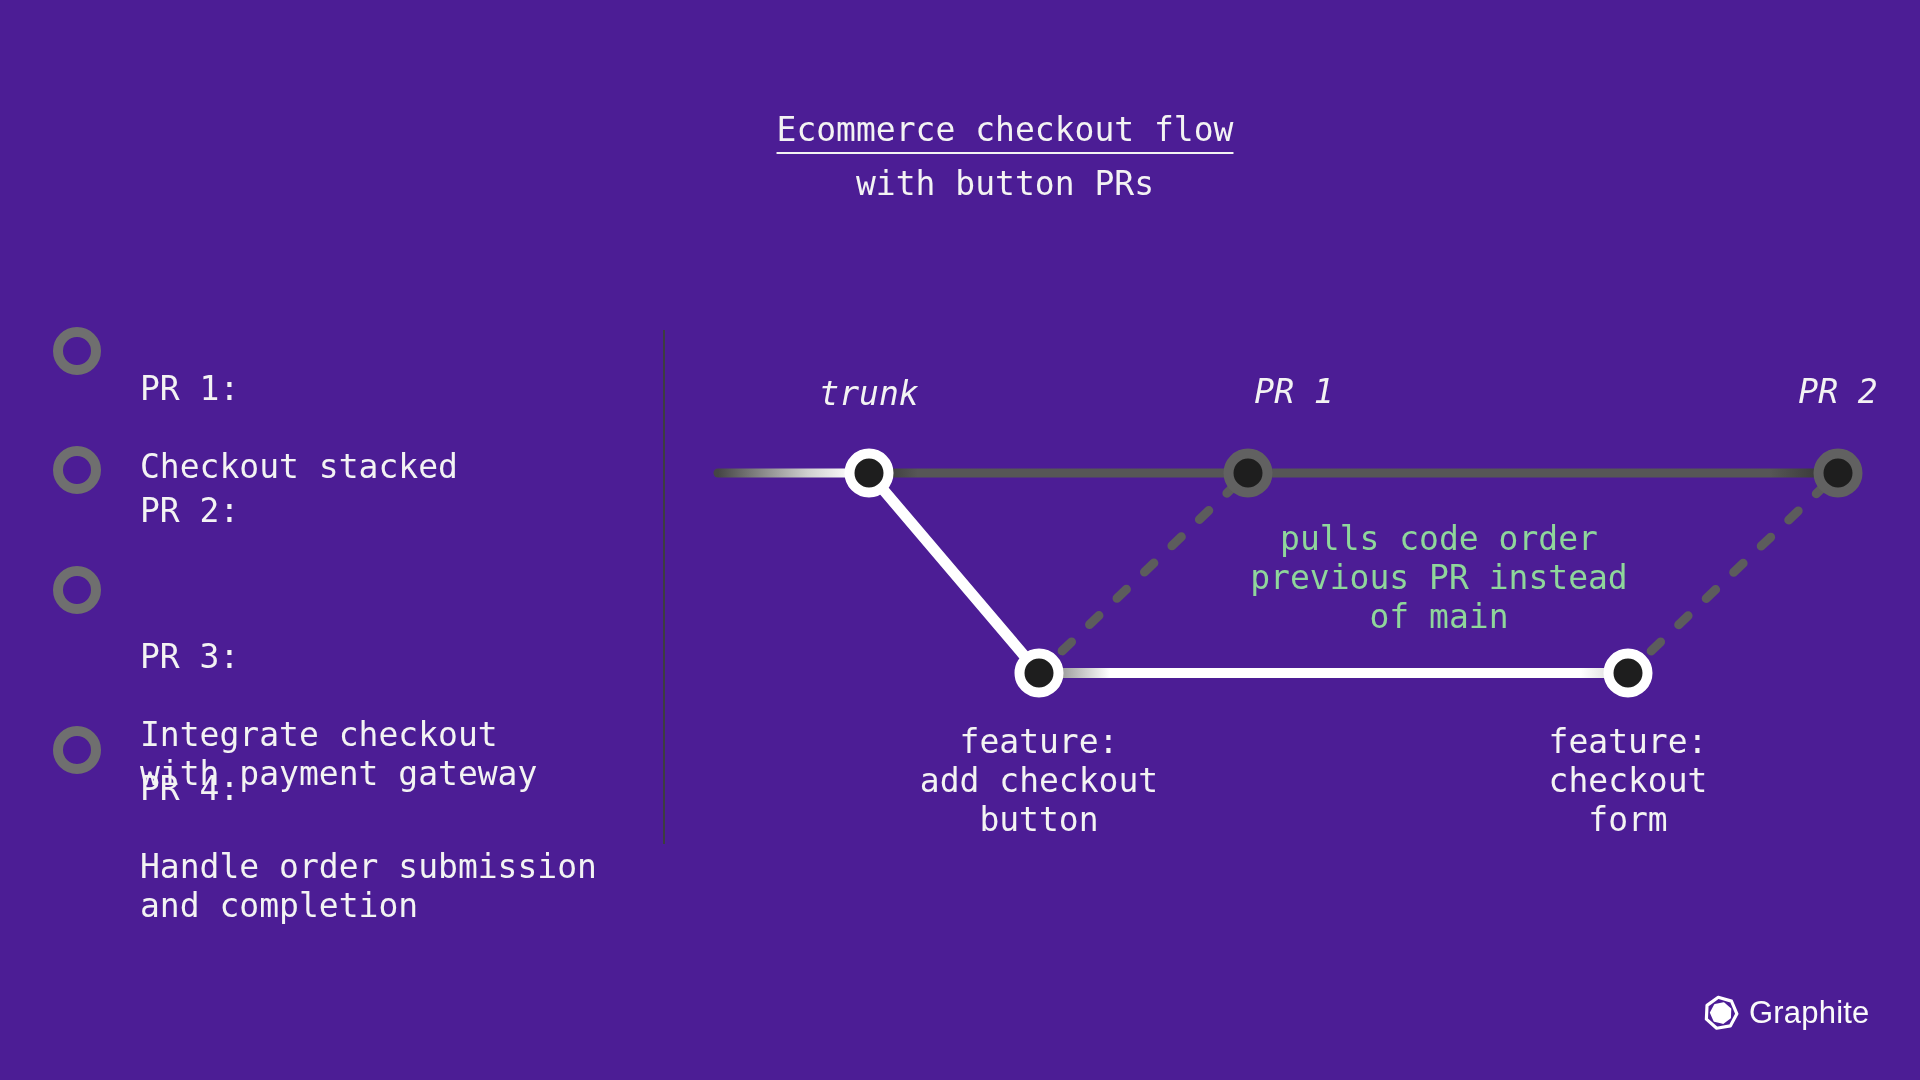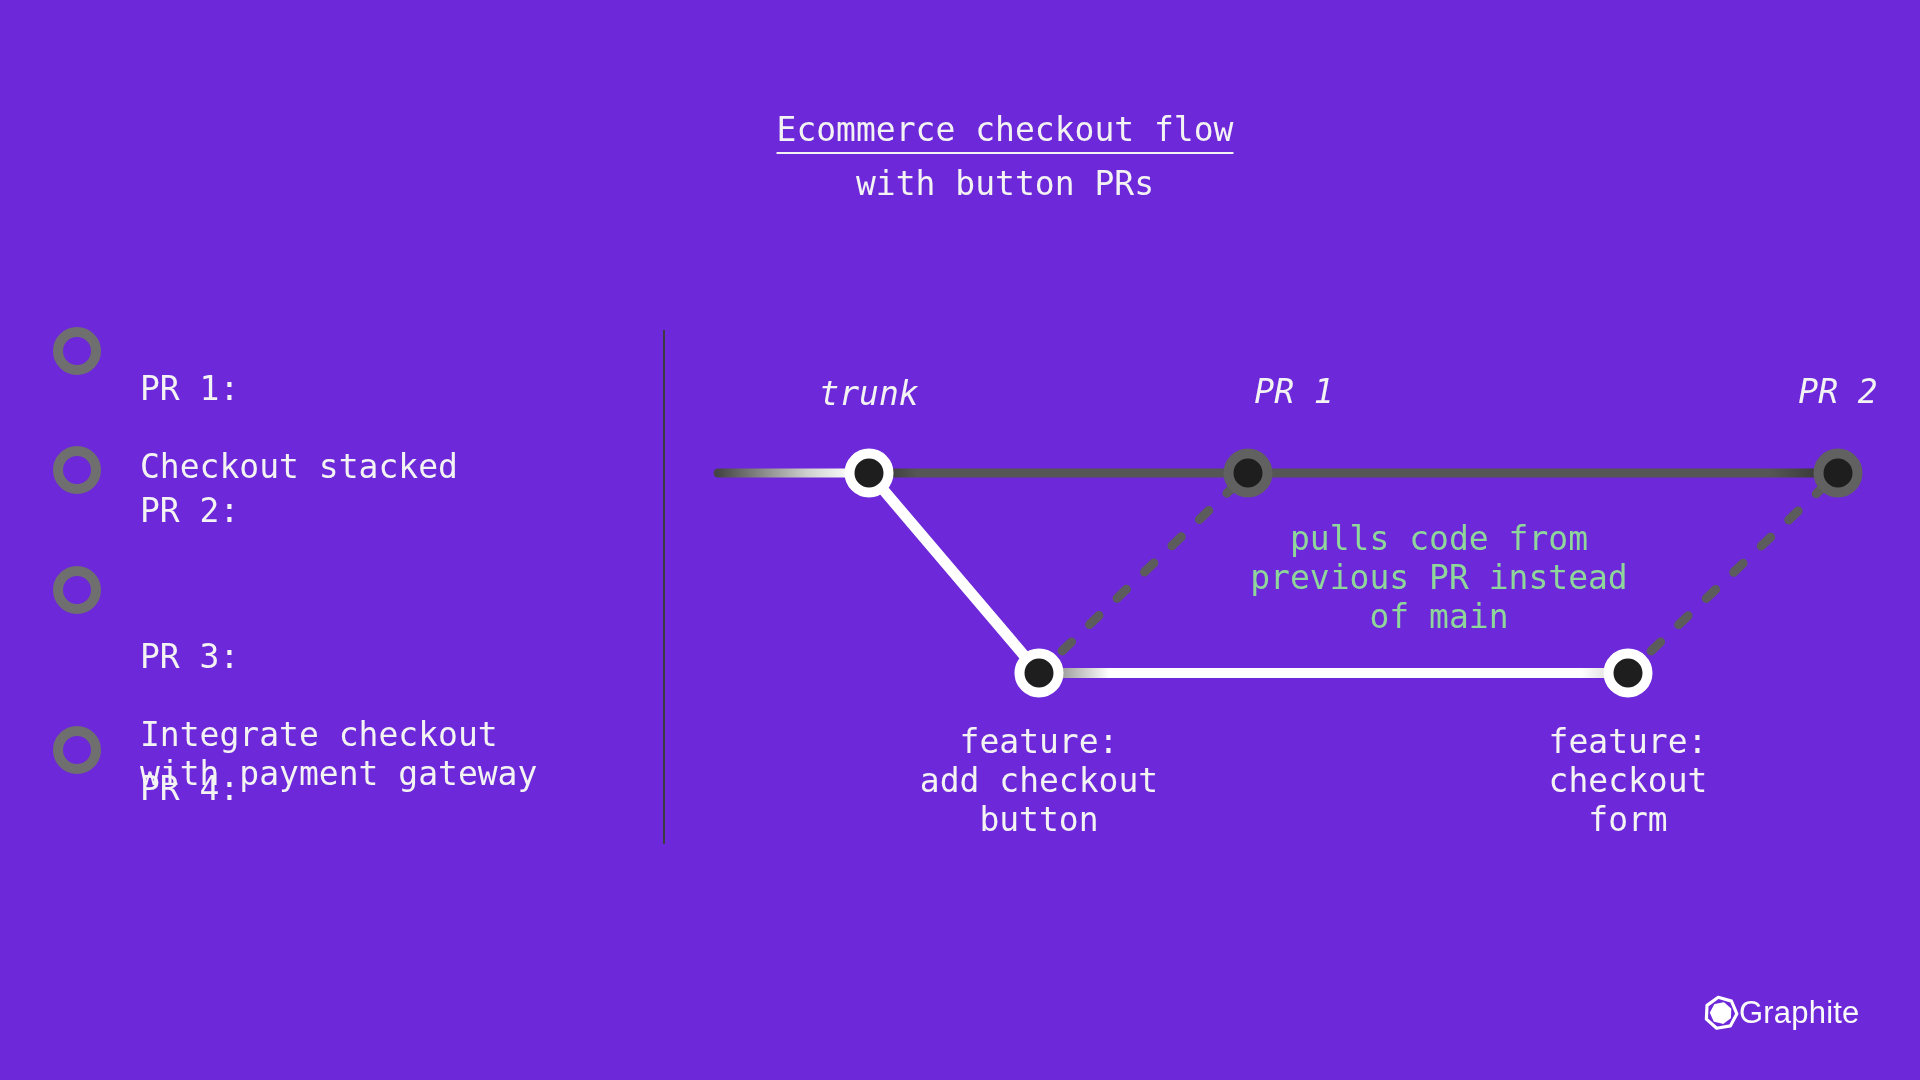--- a/index.html
+++ b/index.html
@@ -1,20 +1,20 @@
 <!DOCTYPE html>
 <html><head>
 <meta charset="utf-8">
 <style>
   html, body { margin: 0; padding: 0; background: #141414; }
   .canvas {
     position: relative;
     width: 1920px;
     height: 1080px;
-    background: #6d28d9;
+    background: #4c1d95;
     overflow: hidden;
     font-family: "DejaVu Sans Mono", "Liberation Mono", monospace;
     color: #f3f3f3;
   }
   .abs { position: absolute; }
   .mono {
     font-family: "DejaVu Sans Mono", "Liberation Mono", monospace;
     font-size: 33px;
     line-height: 39px;
     color: #f3f3f3;
@@ -51,21 +51,21 @@
     background: #3d3d40;
   }
 
   
   .branch-label { white-space: nowrap; font-style: italic; }
   .annotation { color: #8fd69b; }
 
   
   .brand {
     left: 1703px; top: 995px;
-    display: flex; align-items: flex-start; 
+    display: flex; align-items: flex-start; gap: 10px;
   }
   .brand-name {
     font-family: "Liberation Sans", sans-serif;
     font-size: 31px;
     font-weight: 500;
     letter-spacing: 0.2px;
     color: #fafafa;
   }
   svg { display: block; }
 </style>
@@ -92,20 +92,22 @@
     <div class="abs pr-ring" style="top:566px"></div>
     <div class="abs mono pr-text" style="top:598px">
       <div>PR 3:</div>
       <div style="white-space:pre-line">Integrate checkout
 with payment gateway</div>
     </div>
 
     <div class="abs pr-ring" style="top:726px"></div>
     <div class="abs mono pr-text" style="top:730px">
       <div>PR 4:</div>
+      <div style="white-space:pre-line">Handle order submission
+and completion</div>
     </div>
   </div>
 
   <div class="abs divider"></div>
 
   <svg class="abs" style="left:0;top:0" width="1920" height="1080" viewBox="0 0 1920 1080">
     <defs>
       <linearGradient id="fadeLeft" gradientUnits="userSpaceOnUse" x1="718" y1="0" x2="868" y2="0">
         <stop offset="0" stop-color="#454545"></stop>
         <stop offset="0.6" stop-color="#cfcfcf"></stop>
@@ -136,21 +138,21 @@
     <circle cx="1248" cy="473" r="19.5" fill="#1e1e1e" stroke="#616161" stroke-width="10"></circle>
     <circle cx="1838" cy="473" r="19.5" fill="#1e1e1e" stroke="#616161" stroke-width="10"></circle>
     <circle cx="1039" cy="673" r="19.5" fill="#1e1e1e" stroke="#ffffff" stroke-width="10"></circle>
     <circle cx="1628" cy="673" r="19.5" fill="#1e1e1e" stroke="#ffffff" stroke-width="10"></circle>
   </svg>
 
   <div class="abs mono branch-label center-anchor" style="left:869px;top:374px">trunk</div>
   <div class="abs mono branch-label center-anchor" style="left:1294px;top:372px">PR 1</div>
   <div class="abs mono branch-label center-anchor" style="left:1838px;top:372px">PR 2</div>
 
-  <div class="abs mono annotation center-anchor" style="left:1439px;top:519px">pulls code from
+  <div class="abs mono annotation center-anchor" style="left:1439px;top:519px">pulls code order
 previous PR instead
 of main</div>
 
   <div class="abs mono center-anchor" style="left:1039px;top:722px">feature:
 add checkout
 button</div>
   <div class="abs mono center-anchor" style="left:1628px;top:722px">feature:
 checkout
 form</div>
 

